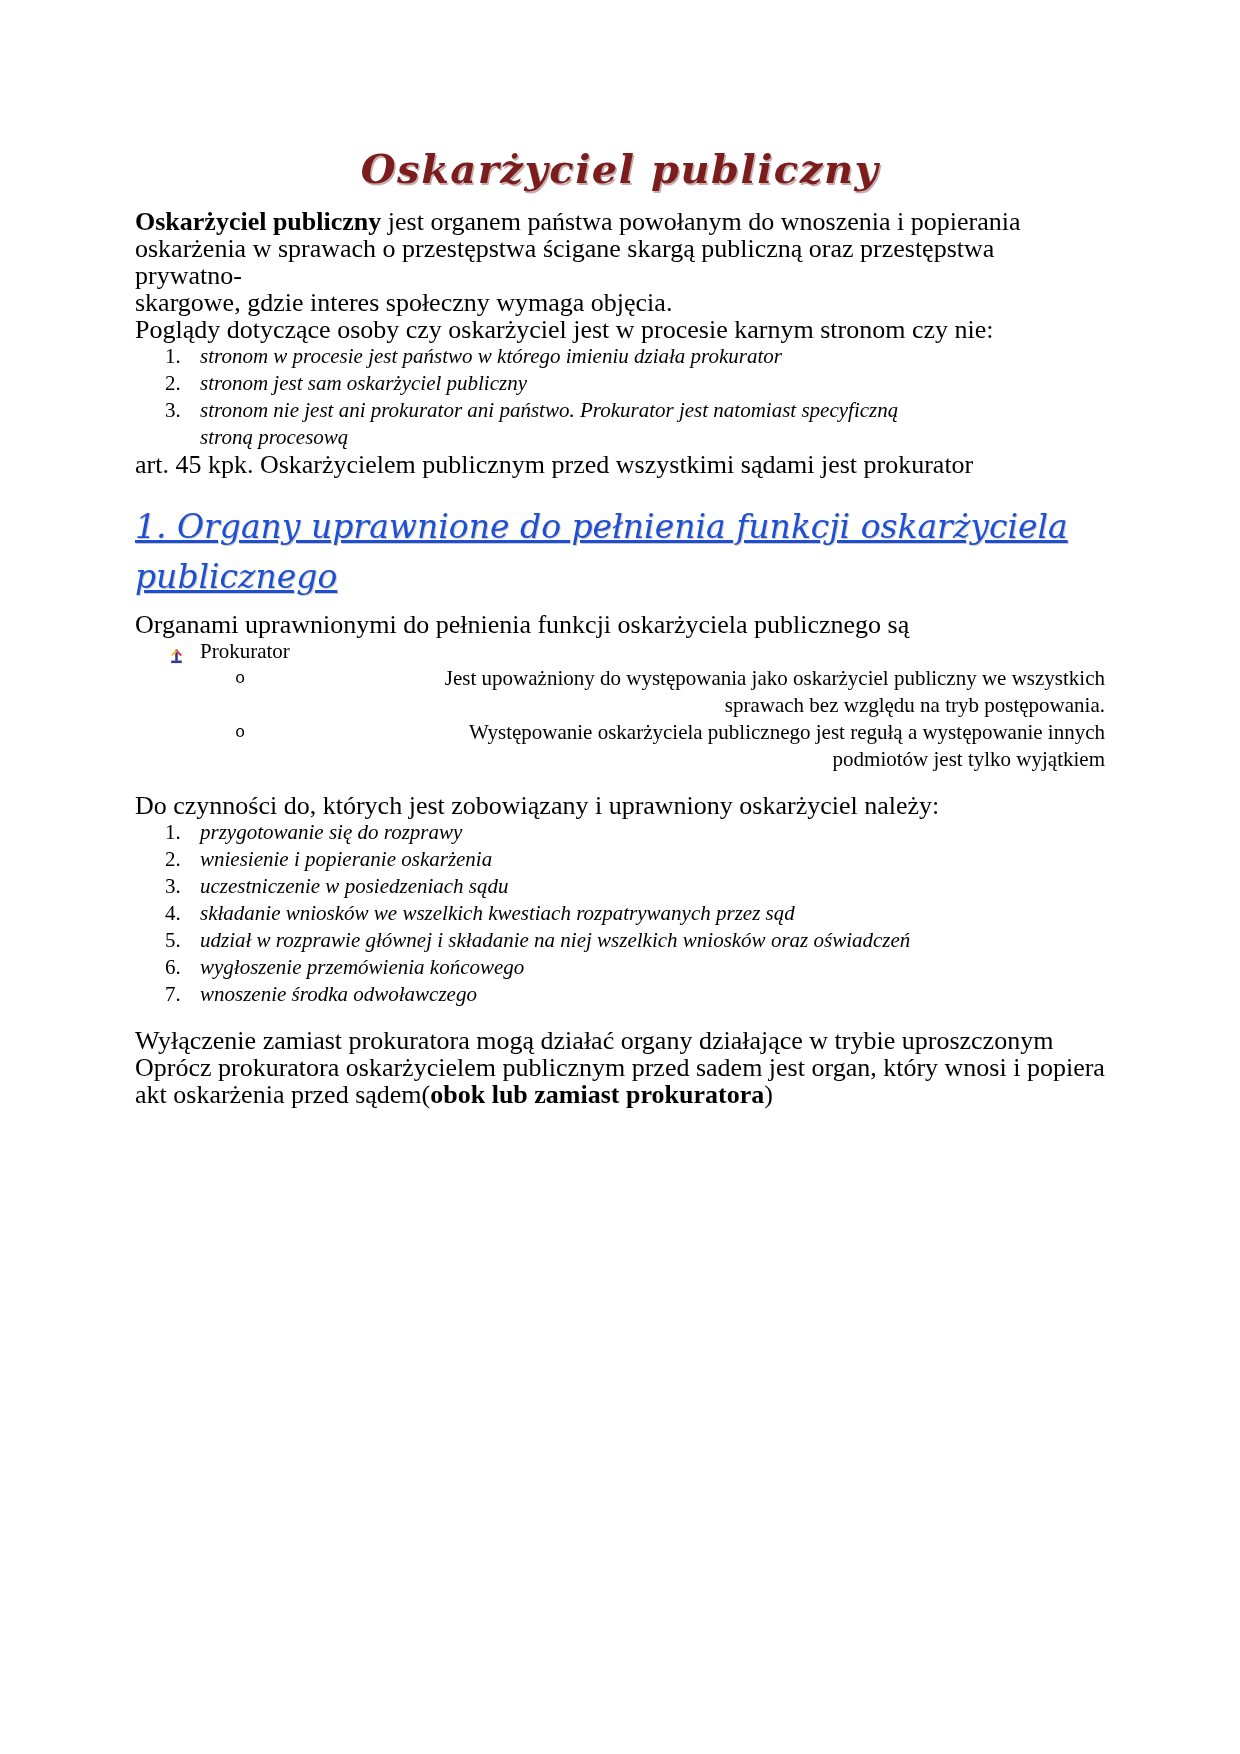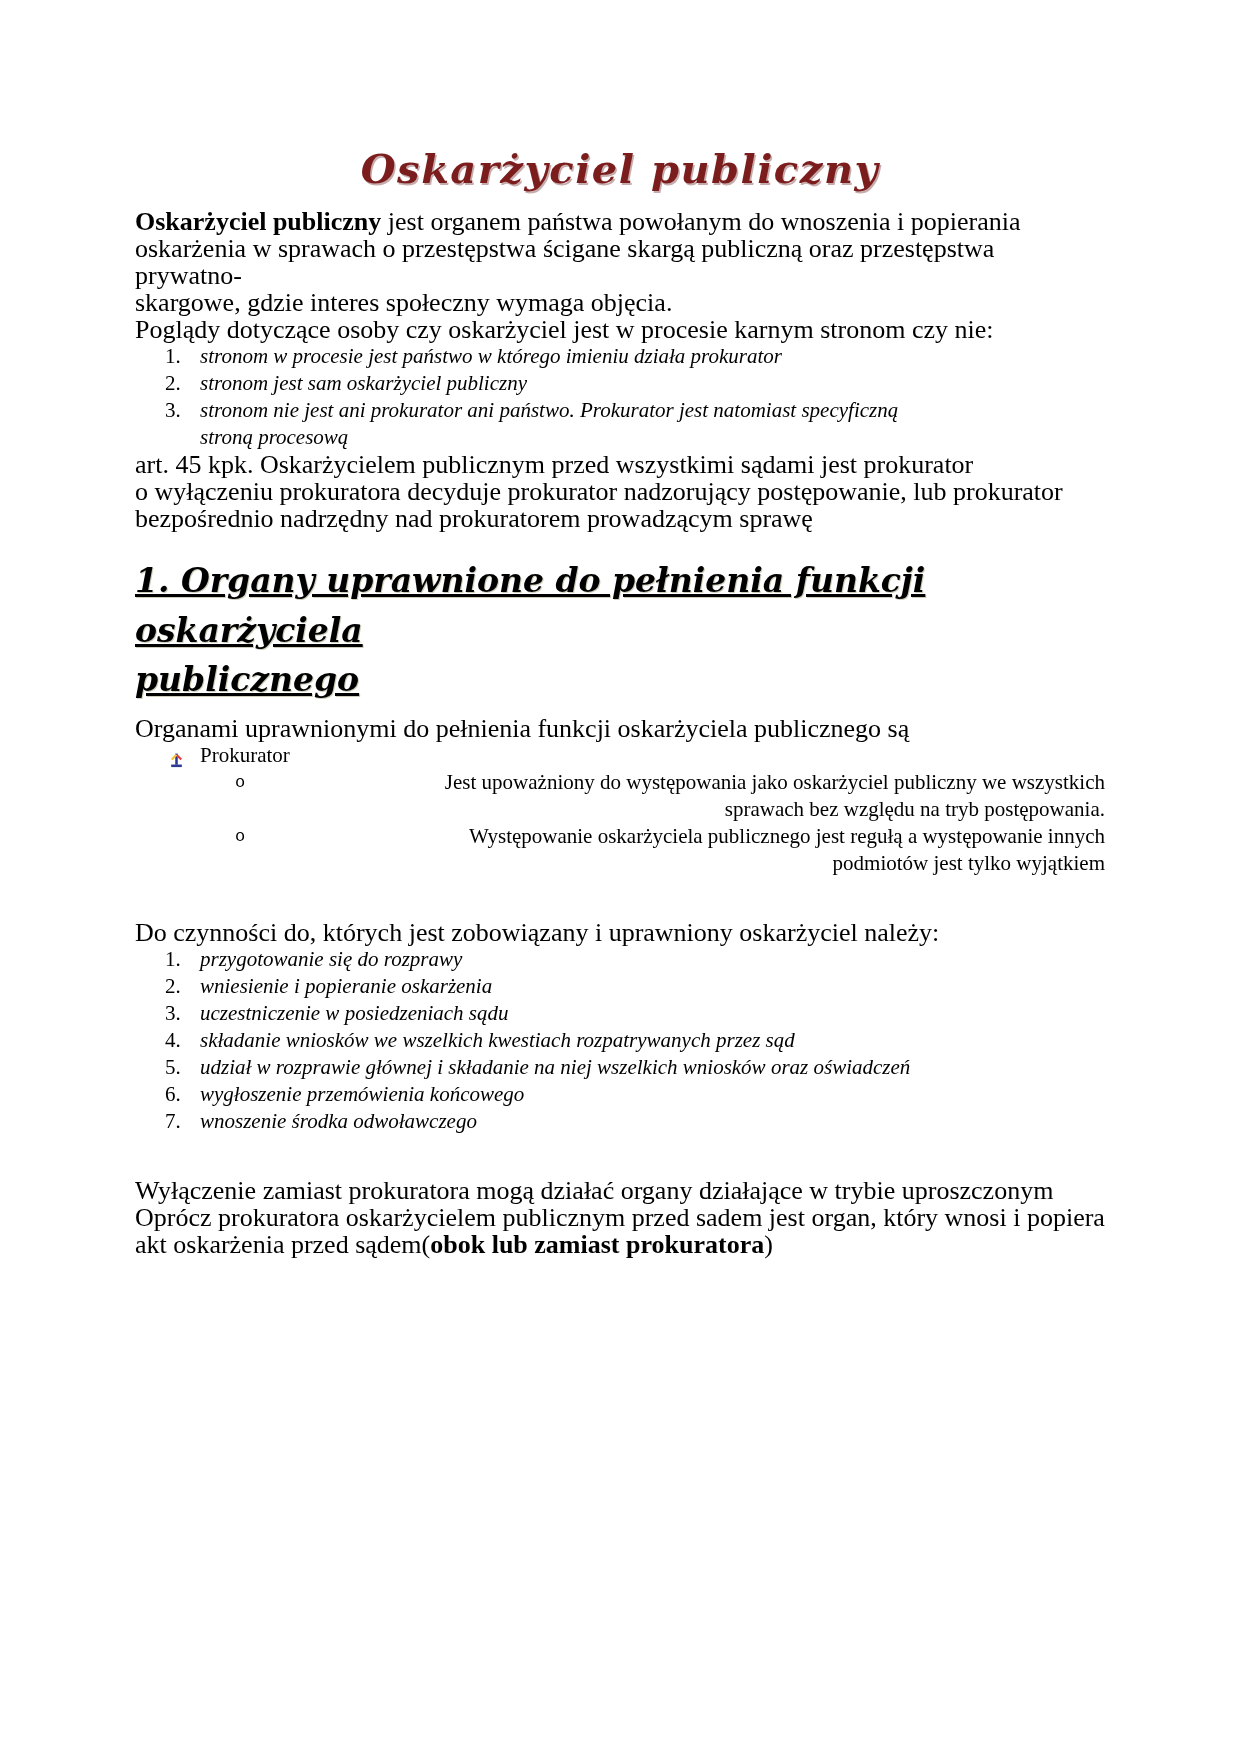--- a/index.html
+++ b/index.html
@@ -52,32 +52,32 @@
   .bli .txt { flex: 1; white-space: pre-line; }
 
   
   .sli { display: flex; font-size: 21px; line-height: 27px; }
   .sli .sub { flex: 0 0 32px; margin-left: 100px; font-family: "Liberation Mono", monospace; font-size: 17px; line-height: 27px; }
   .sli .txt { flex: 1; white-space: pre-line; text-align: right; }
 
   .section-heading {
     font-family: "DejaVu Serif", serif;
     font-style: italic;
-    font-weight: bold;
+    font-weight: normal;
     font-size: 33px;
     line-height: 1.5;
-    color: #000000;
+    color: #1d4ed8;
     text-decoration: underline;
     text-shadow: 1px 1px 0 rgba(96, 90, 28, 0.3);
     white-space: pre-line;
     margin-top: 24px;
     margin-bottom: 10px;
   }
 
-  .gap-before { margin-top: 42px; }
+  .gap-before { margin-top: 19px; }
 </style>
 </head>
 <body>
 
 <div class="page">
   <div class="content">
 
     <h1 class="doc-title">Oskarżyciel publiczny</h1>
 
     <p class="body-text"><span class="bold">Oskarżyciel publiczny</span><span> jest organem państwa powołanym do wnoszenia i popierania
@@ -96,22 +96,20 @@
         <span class="txt">stronom jest sam oskarżyciel publiczny</span>
       </div>
       <div class="oli">
         <span class="num">3.</span>
         <span class="txt">stronom nie jest ani prokurator ani państwo. Prokurator jest natomiast specyficzną
 stroną procesową</span>
       </div>
     </div>
 
     <p class="body-text">art. 45 kpk. Oskarżycielem publicznym przed wszystkimi sądami jest prokurator</p>
-    <p class="body-text">o wyłączeniu prokuratora decyduje prokurator nadzorujący postępowanie, lub prokurator
-bezpośrednio nadrzędny nad prokuratorem prowadzącym sprawę</p>
 
     <h2 class="section-heading">1. Organy uprawnione do pełnienia funkcji oskarżyciela
 publicznego</h2>
 
     <p class="body-text">Organami uprawnionymi do pełnienia funkcji oskarżyciela publicznego są</p>
 
     <div>
       <div class="bli">
         <span class="bicon">
           <svg width="17" height="17" viewBox="0 0 16 16" aria-hidden="true">

